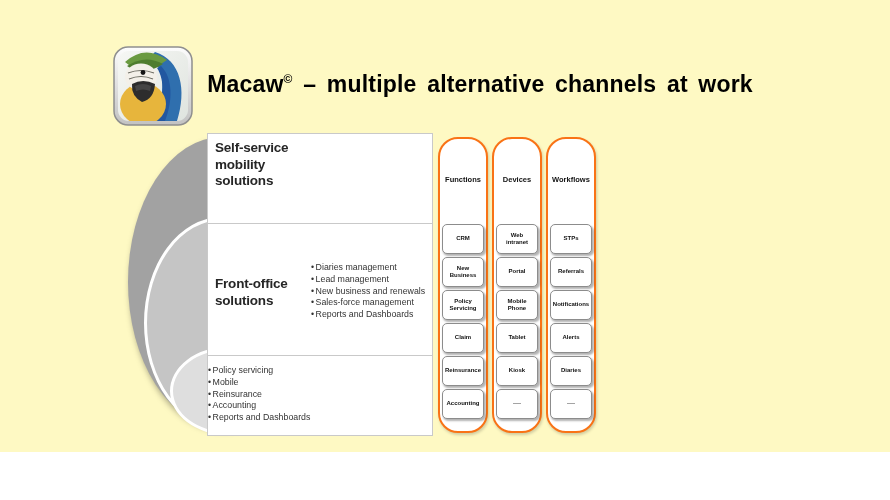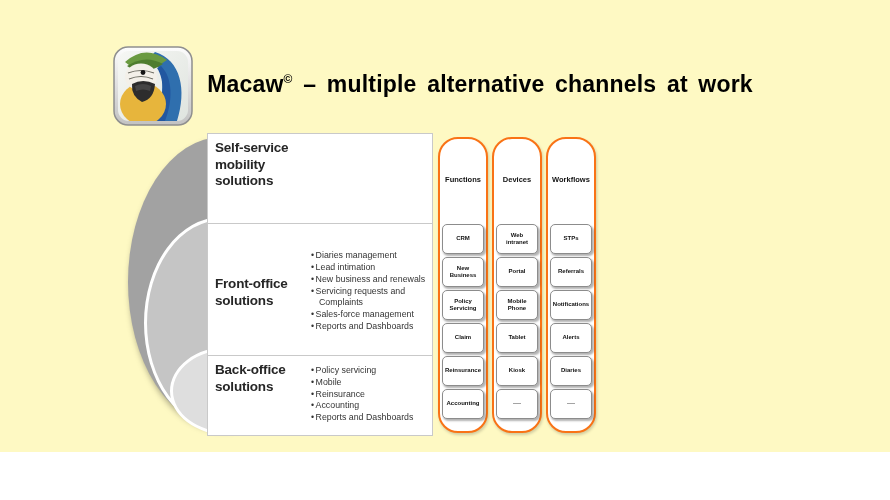--- a/index.html
+++ b/index.html
@@ -113,29 +113,27 @@
   <div class="ellipse e3" style="background: rgb(222, 222, 222);"></div>
 
   <div class="solutions-table" id="sections">
       <div class="section-row">
         <div class="section-heading">Self-service mobility solutions</div>
       </div>
       <div class="section-row">
         <div class="section-heading">Front-office solutions</div>
         <ul class="bullet-list">
           <li>Diaries management</li>
-          <li>Lead intimation</li>
+          <li>Lead management</li>
           <li>New business and renewals</li>
-          <li>Servicing requests and Complaints</li>
           <li>Sales-force management</li>
           <li>Reports and Dashboards</li>
         </ul>
       </div>
       <div class="section-row">
-        <div class="section-heading">Back-office solutions</div>
         <ul class="bullet-list">
           <li>Policy servicing</li>
           <li>Mobile</li>
           <li>Reinsurance</li>
           <li>Accounting</li>
           <li>Reports and Dashboards</li>
         </ul>
       </div>
     </div>
 

